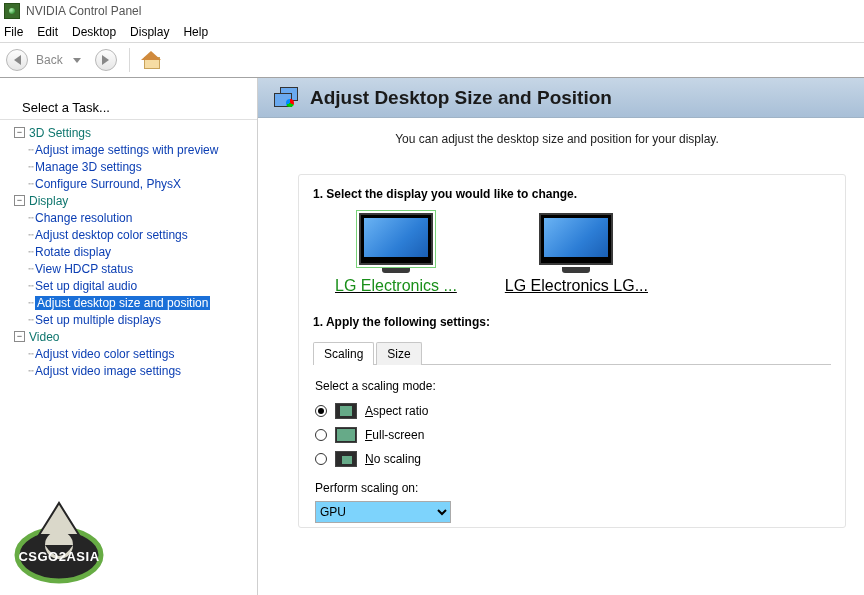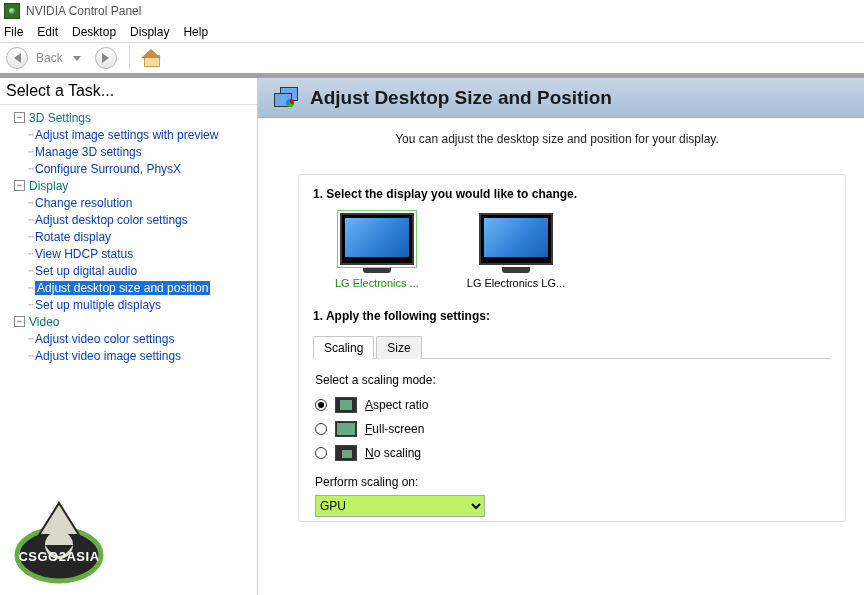--- a/index.html
+++ b/index.html
@@ -39,21 +39,21 @@
     height: 20px;
     display: flex; align-items: center;
     padding: 0 4px;
     font-size: 12px;
   }
   .menubar span { margin-right: 14px; cursor: default; }
   
   .toolbar {
     height: 36px;
     border-top: 1px solid #d9d9d9;
-    border-bottom: 5px solid #a3a3a3;
+    border-bottom: 1px solid #a3a3a3;
     display: flex; align-items: center;
     padding: 0 6px; gap: 6px;
     background: #fff;
   }
   .navbtn {
     width: 22px; height: 22px; border-radius: 50%;
     background: linear-gradient(#fdfdfd,#e6e6e6);
     border: 1px solid #b8b8b8;
     display:flex; align-items:center; justify-content:center;
     cursor: pointer;
@@ -72,23 +72,24 @@
     height: calc(595px - 22px - 20px - 36px);
   }
   .sidebar {
     width: 258px;
     border-right: 1px solid #cfcfcf;
     background: #fff;
     overflow: hidden;
     position: relative;
   }
   .task-title {
-    padding: 4px 6px;
-    font-size: 16px;
+    padding: 4px 22px;
+    font-size: 13px;
     border-bottom: 1px solid #e0e0e0;
+    margin-top: 18px;
   }
   .tree { padding: 4px 0 0 6px; }
   .tree-row { display:flex; align-items:center; height:17px; white-space:nowrap; }
   .expander {
     width:11px; height:11px; flex:0 0 11px;
     border:1px solid #8a8a8a; margin-right:4px;
     display:flex; align-items:center; justify-content:center;
     font-size:9px; line-height:9px; color:#333; cursor:pointer;
     box-sizing:border-box;
   }
@@ -128,21 +129,21 @@
   }
   .content-body { padding: 14px 18px 0 40px; }
   .intro { text-align:center; margin: 0 0 28px -30px; color:#222; }
   .panel {
     border:1px solid #e3e3e3;
     border-radius: 3px;
     padding: 12px 14px 0 14px;
   }
   .step-label { font-weight: bold; margin-bottom: 12px; }
   .displays { display:flex; gap: 48px; margin: 6px 0 20px 22px; }
-  .disp { text-align:center; font-size:11px; cursor:pointer; }
+  .disp { text-align:center; font-size:16px; cursor:pointer;text-decoration:underline; }
   .disp .monitor { width:74px; height:52px; background:#000; border:2px solid #3a3a3a; position:relative; margin: 0 auto 2px;}
   .disp .monitor::after { content:""; position:absolute; left:3px; right:3px; top:3px; bottom:6px;
      background: linear-gradient(135deg,#6ab3f4 0%, #2d7ed6 60%, #1a5fb4 100%); }
   .disp .stand { width:28px; height:6px; background:#3a3a3a; margin: 0 auto; border-radius: 0 0 3px 3px;}
   .disp.selected .monitor { outline:1px solid #79d279; outline-offset:2px;}
   .disp.selected .lbl { color:#1a8f1a; }
   .disp .lbl { margin-top:4px; color:#000; }
   .disp.unsel .lbl { color:#000; }
   
   .tabs { display:flex; border-bottom:1px solid #c7c7c7; margin-bottom:6px; }
@@ -153,21 +154,21 @@
   .field-label { margin: 4px 0 6px 0; }
   .radio-row { display:flex; align-items:center; gap:8px; height:24px; }
   .radio { width:12px;height:12px;border-radius:50%;border:1px solid #333;display:flex;align-items:center;justify-content:center; cursor:pointer;}
   .radio.checked::after { content:""; width:6px;height:6px;background:#000;border-radius:50%;}
   .mode-icn { width:22px;height:16px;border:1px solid #444;display:inline-block;position:relative;background:#2c2c2c;}
   .mode-icn.aspect::after { content:"";position:absolute;left:4px;top:2px;right:4px;bottom:2px;background:#6a8; }
   .mode-icn.full::after   { content:"";position:absolute;left:1px;top:1px;right:1px;bottom:1px;background:#6a8; }
   .mode-icn.noscale::after{ content:"";position:absolute;left:6px;top:4px;width:10px;height:8px;background:#6a8; }
   .underline { text-decoration: underline; }
   .select-box { margin-top:4px; }
-  select { width:170px; height:22px; font: inherit; border:1px solid #aaa; background:#bef264;}
+  select { width:136px; height:22px; font: inherit; border:1px solid #aaa; background:#7dd3fc;}
   .checkbox-row { display:flex; align-items:center; gap:6px; margin:10px 0 0 0;}
   .chk { width:13px;height:13px;border:1px solid #333;background:#fff; cursor:pointer;}
 </style>
 </head>
 <body>
 
 <div class="titlebar">
   <div class="app-icon"></div>
   <div>NVIDIA Control Panel</div>
 </div>

